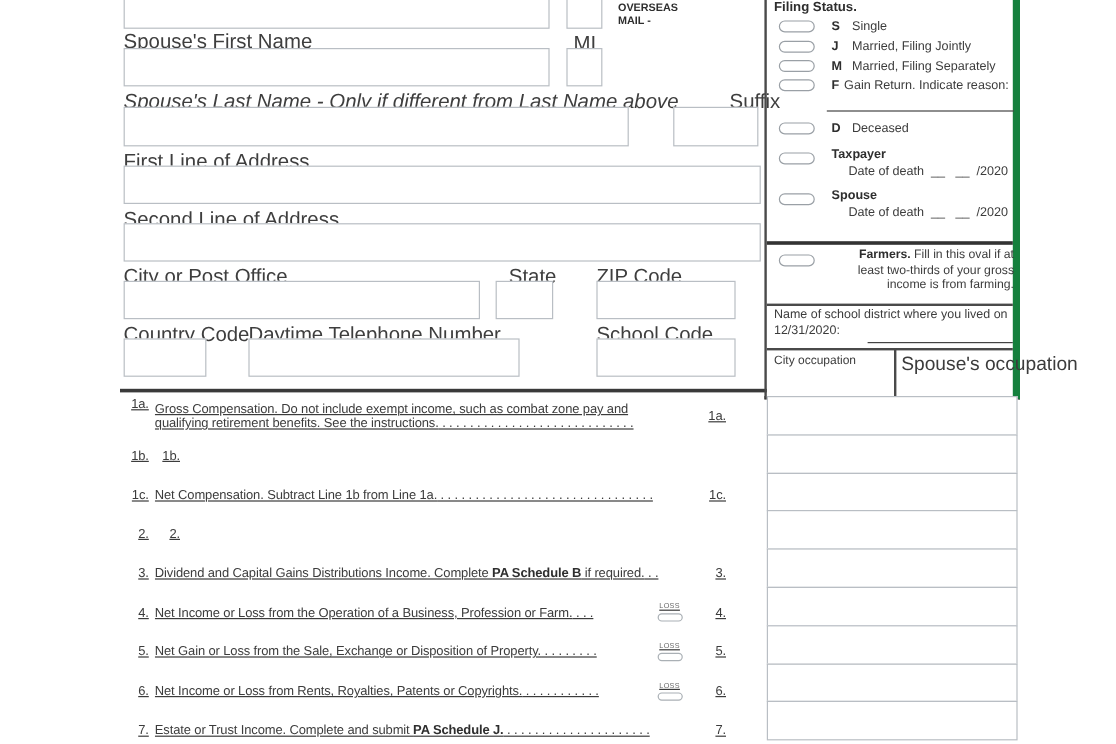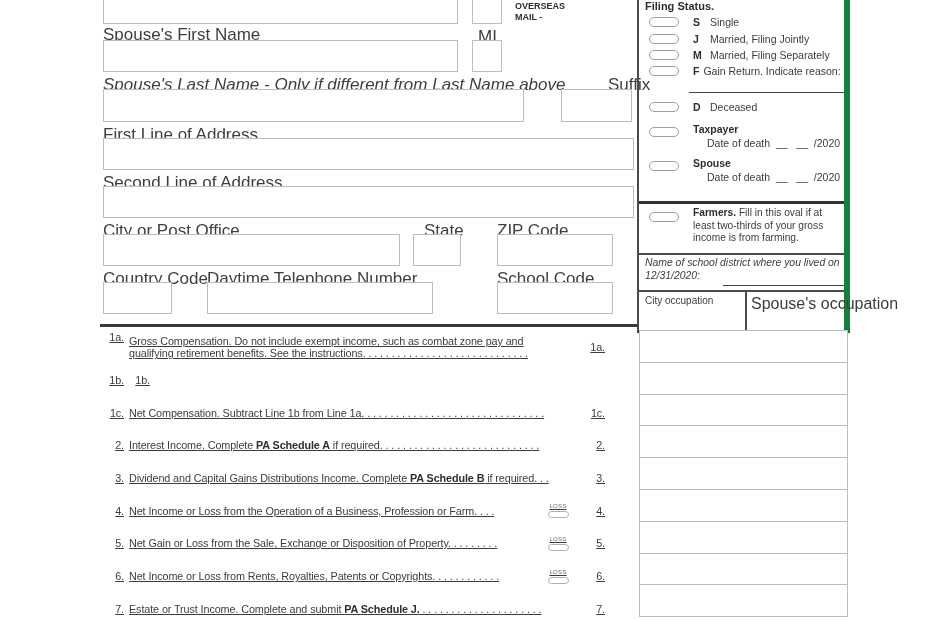--- a/index.html
+++ b/index.html
@@ -47,24 +47,24 @@
   .fs-row{display:flex;align-items:center;height:16.4px;}
   .oval{width:30px;height:10px;border:1.6px solid #9aa0a6;border-radius:7px;background:#fff;flex:0 0 auto;box-sizing:border-box;}
   .fs-letter{font-size:10.5px;font-weight:bold;margin-left:14px;width:13px;color:#2e2e2e;}
   .fs-label{font-size:10.5px;margin-left:4px;white-space:nowrap;}
   .reason-line{position:absolute;left:50px;top:92px;width:156px;border-bottom:1.3px solid #444;}
   .fs-d{position:absolute;left:10px;top:99px;right:4px;}
   .po{position:absolute;left:10px;}
   .p-bold{position:absolute;left:54px;font-size:10.5px;font-weight:bold;color:#2e2e2e;}
   .p-date{position:absolute;left:68px;font-size:10.5px;white-space:pre;}
   .divider1{position:absolute;left:0;top:201px;width:100%;height:2.5px;background:#333;}
-  .farmers-text{position:absolute;left:54px;top:207px;width:152px;font-size:10.2px;line-height:12.5px;}
+  .farmers-text{position:absolute;left:54px;top:207px;width:152px;font-size:10.2px;line-height:12.5px;text-align:right;}
   .farmers-text b{color:#2e2e2e;}
   .divider2{position:absolute;left:0;top:253px;width:100%;height:2px;background:#4a4a4a;}
-  .sd-text{position:absolute;left:6px;top:257px;width:200px;font-size:10.4px;line-height:12.5px;font-style:italic;}
+  .sd-text{position:absolute;left:6px;top:257px;width:200px;font-size:10.4px;line-height:12.5px;}
   .sd-line{position:absolute;left:84px;top:285px;width:121px;border-bottom:1.3px solid #444;}
   .divider3{position:absolute;left:0;top:290px;width:100%;height:1.6px;background:#4a4a4a;}
   .occ-divider{position:absolute;left:106px;top:290px;width:1.6px;height:40px;background:#4a4a4a;}
   .occ-your{position:absolute;left:6px;top:295px;font-size:10px;}
   .occ-spouse{position:absolute;left:112px;top:295px;font-size:16px;white-space:nowrap;}
   .occ-cell{position:absolute;top:291px;height:39px;}
   .occ-cell.a{left:0;width:106px;} .occ-cell.b{left:108px;right:0;}
   
   .lines{position:absolute;left:100px;top:331px;width:505px;}
   .line-row{display:flex;align-items:center;height:32.7px;overflow:hidden;
@@ -193,21 +193,20 @@
         <span class="line-num">1b.</span>
         <span class="ref-cell">1b.</span>
       </div>
       <div class="line-row">
         <span class="line-num">1c.</span>
         <span class="line-body">Net Compensation. Subtract Line 1b from Line 1a.<span> . . . . . . . . . . . . . . . . . . . . . . . . . . . . . . .</span></span>
         <span class="ref-cell">1c.</span>
       </div>
       <div class="line-row">
         <span class="line-num">2.</span>
-        <span class="line-body">Interest Income. Complete <b>PA Schedule A</b> if required.<span> . . . . . . . . . . . . . . . . . . . . . . . . . . .</span></span>
         <span class="ref-cell">2.</span>
       </div>
       <div class="line-row">
         <span class="line-num">3.</span>
         <span class="line-body">Dividend and Capital Gains Distributions Income. Complete <b>PA Schedule B</b> if required.<span> . .</span></span>
         <span class="ref-cell">3.</span>
       </div>
       <div class="line-row">
         <span class="line-num">4.</span>
         <span class="line-body">Net Income or Loss from the Operation of a Business, Profession or Farm.<span> . . .</span></span>

